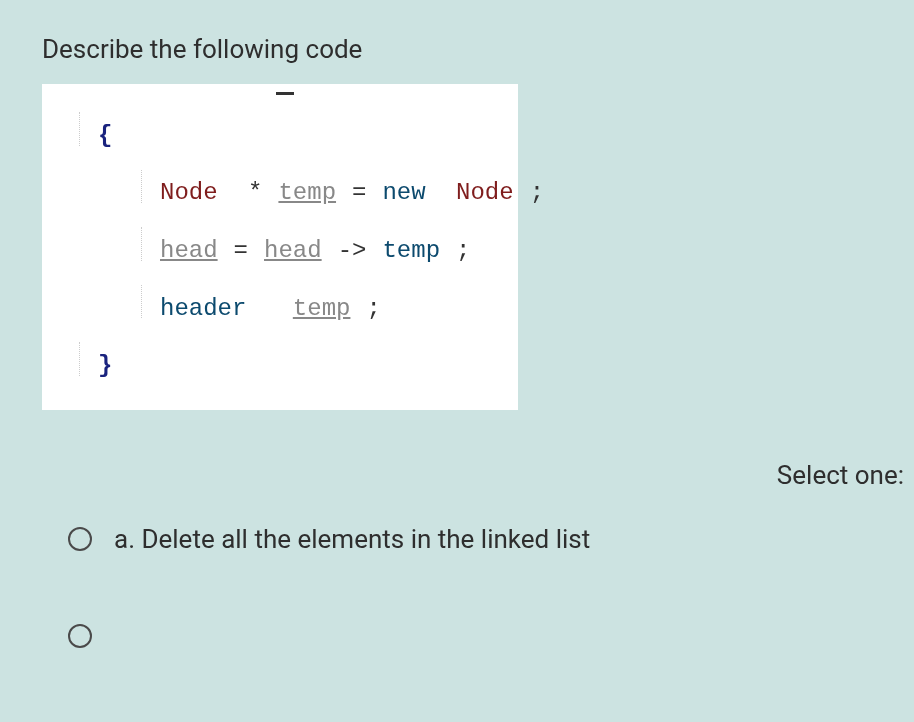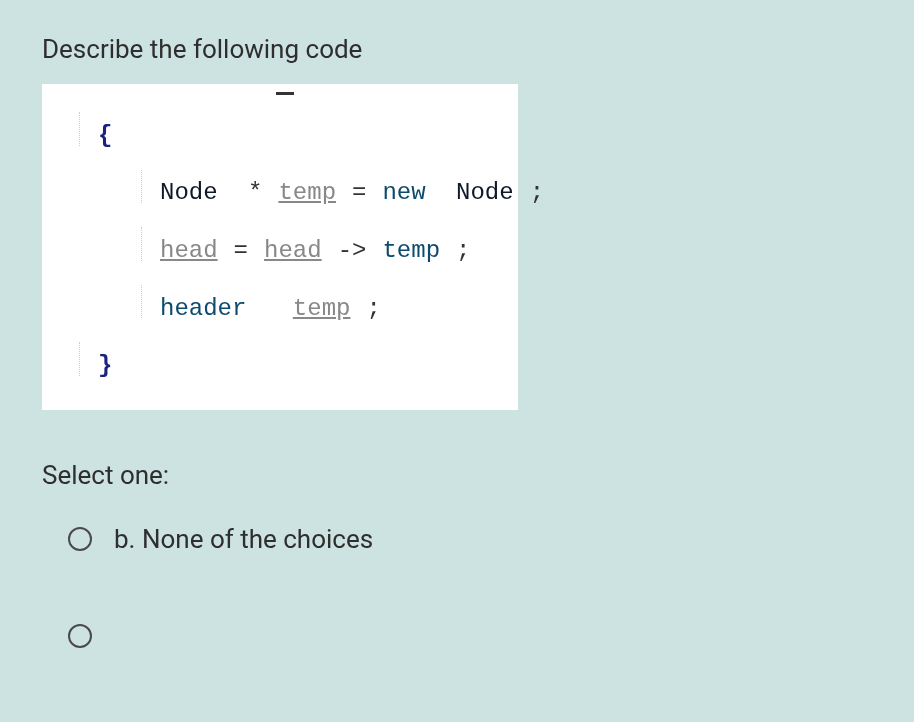--- a/index.html
+++ b/index.html
@@ -47,31 +47,32 @@
       width: 70px;
       border-right: 1px dotted #ccc;
       margin-right: 10px;
       height: 1.4em;
       vertical-align: bottom;
     }
     .gutter-short {
       width: 8px;
     }
     .tok-brace { color: #1a237e; font-weight: bold; }
-    .tok-type { color: #0f172a; }
+    .tok-type { color: #7f1d1d; }
     .tok-ptr { color: #333; }
     .tok-var { color: #888; text-decoration: underline; }
     .tok-op { color: #333; }
     .tok-keyword { color: #0c4a6e; font-weight: normal; }
     .tok-punct { color: #333; }
     .select-prompt {
       font-size: 26px;
       color: #2e2e2e;
       margin-bottom: 26px;
       font-weight: 400;
+      text-align: right;
     }
     .options {
       padding-left: 10px;
     }
     .option {
       display: flex;
       align-items: center;
       margin-bottom: 54px;
       cursor: pointer;
     }
@@ -108,19 +109,19 @@
     <div class="code-line"><span class="gutter"></span><span class="tok-var">head</span><span class="tok-op">=</span><span class="tok-var">head</span><span class="tok-op">-&gt;</span><span class="tok-keyword">temp</span><span class="tok-punct">;</span></div>
     <div class="code-line"><span class="gutter"></span><span class="tok-keyword">header</span><span> </span><span class="tok-var">temp</span><span class="tok-punct">;</span></div>
     <div class="code-line"><span class="gutter gutter-short"></span><span class="tok-brace">}</span></div>
   </div>
 
   <div class="select-prompt">Select one:</div>
 
   <div class="options">
     <label class="option">
       <input type="radio" name="answer" class="radio" style="">
-      <span class="option-text">b. None of the choices</span>
+      <span class="option-text">a. Delete all the elements in the linked list</span>
     </label>
     <label class="option">
       <input type="radio" name="answer" class="radio" style="">
     </label>
   </div>
 </div>
 
 </body></html>

